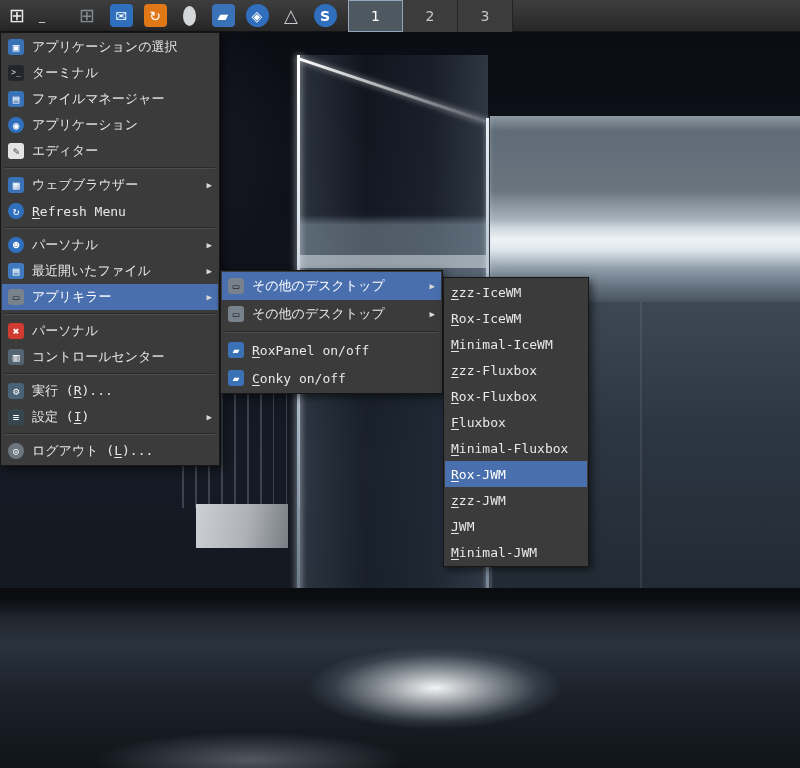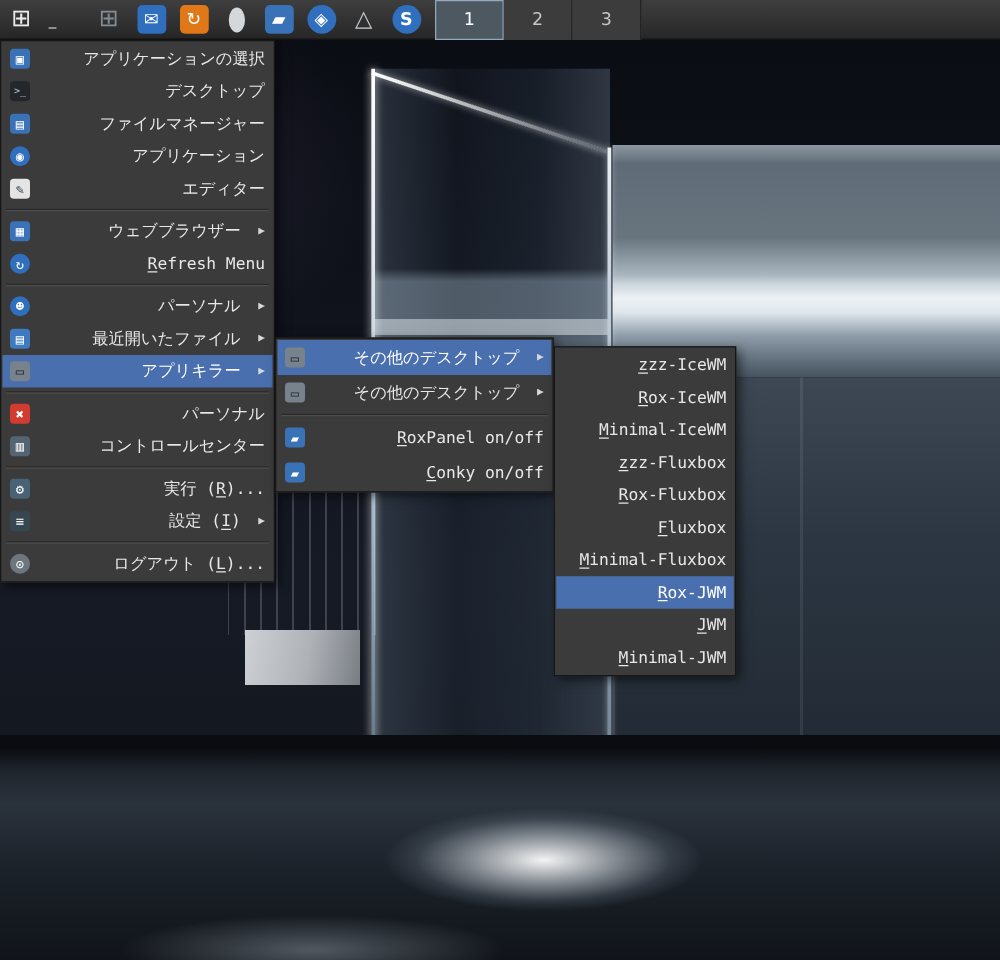--- a/index.html
+++ b/index.html
@@ -53,21 +53,21 @@
   
   .menu{position:absolute;z-index:10;background:#3b3b3b;border:1px solid #161616;
     box-shadow:3px 3px 8px rgba(0,0,0,.55);padding:1px;color:#e8e8e8;
     font-family:"DejaVu Sans Mono","DejaVu Sans",monospace;font-size:13px;}
   #root-menu{left:0;top:32px;width:220px;}
   #desktop-submenu{left:220px;top:270px;width:223px;}
   #other-desktops-submenu{left:443px;top:277px;width:146px;}
   .menu-item{display:flex;align-items:center;height:26px;padding:0 6px;gap:8px;white-space:nowrap;}
   #desktop-submenu .menu-item{height:28px;}
   .menu-item.selected{background:#4a6fae;color:#ffffff;}
-  .mi-label{flex:1;overflow:hidden;text-align:right;}
+  .mi-label{flex:1;overflow:hidden;}
   .mi-label u{text-underline-offset:2px;}
   .mi-arrow{font-size:9px;color:#d8d8d8;margin-left:6px;}
   .menu-sep{height:0;border-top:1px solid #2a2a2a;border-bottom:1px solid #4d4d4d;margin:3px 3px;}
 </style>
 </head>
 <body>
 
 <div id="screen">
 
   <div>
@@ -121,21 +121,21 @@
       </div>
   </div>
 
   <div class="menu" id="root-menu">
       <div class="menu-item">
         <span class="mi-icon" style="background: rgb(58, 114, 184); color: rgb(255, 255, 255);">▣</span>
         <span class="mi-label">アプリケーションの選択</span>
       </div>
       <div class="menu-item">
         <span class="mi-icon" style="background: rgb(35, 39, 43); color: rgb(207, 216, 220); font-size: 8px;">&gt;_</span>
-        <span class="mi-label">デスクトップ</span>
+        <span class="mi-label">ターミナル</span>
       </div>
       <div class="menu-item">
         <span class="mi-icon" style="background: rgb(58, 114, 184); color: rgb(255, 255, 255);">▤</span>
         <span class="mi-label">ファイルマネージャー</span>
       </div>
       <div class="menu-item">
         <span class="mi-icon" style="background: rgb(47, 111, 190); color: rgb(255, 255, 255); border-radius: 50%;">◉</span>
         <span class="mi-label">アプリケーション</span>
       </div>
       <div class="menu-item">
@@ -233,20 +233,23 @@
       <div class="menu-item">
         <span class="mi-label"><u>F</u>luxbox</span>
       </div>
       <div class="menu-item">
         <span class="mi-label"><u>M</u>inimal-Fluxbox</span>
       </div>
       <div class="menu-item selected">
         <span class="mi-label"><u>R</u>ox-JWM</span>
       </div>
       <div class="menu-item">
+        <span class="mi-label"><u>z</u>zz-JWM</span>
+      </div>
+      <div class="menu-item">
         <span class="mi-label"><u>J</u>WM</span>
       </div>
       <div class="menu-item">
         <span class="mi-label"><u>M</u>inimal-JWM</span>
       </div>
     </div>
 
 </div>
 
 </body></html>

